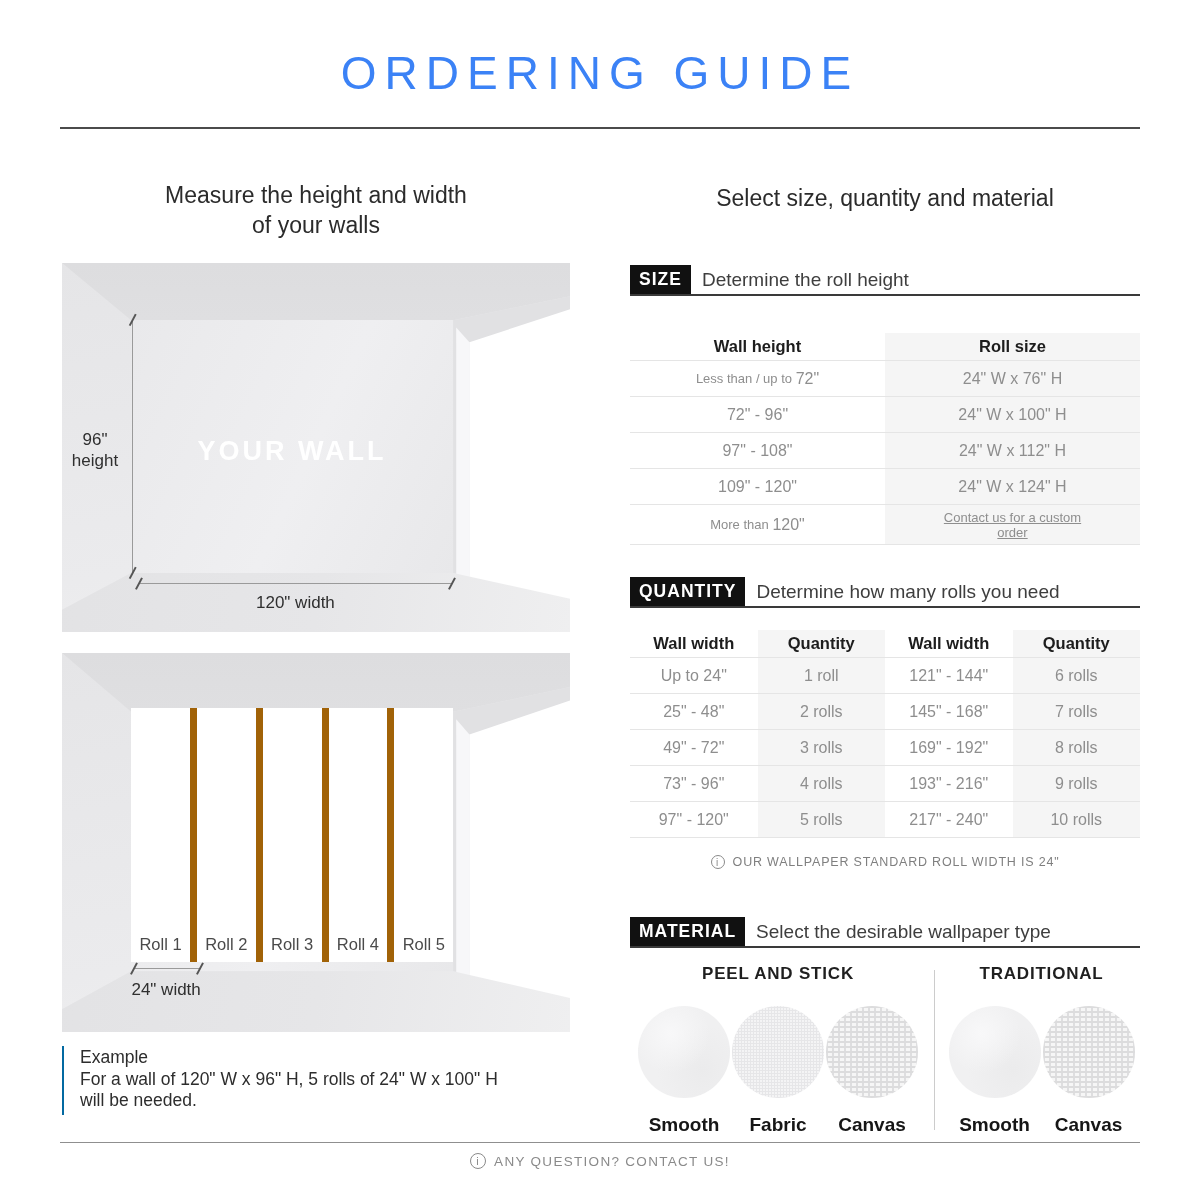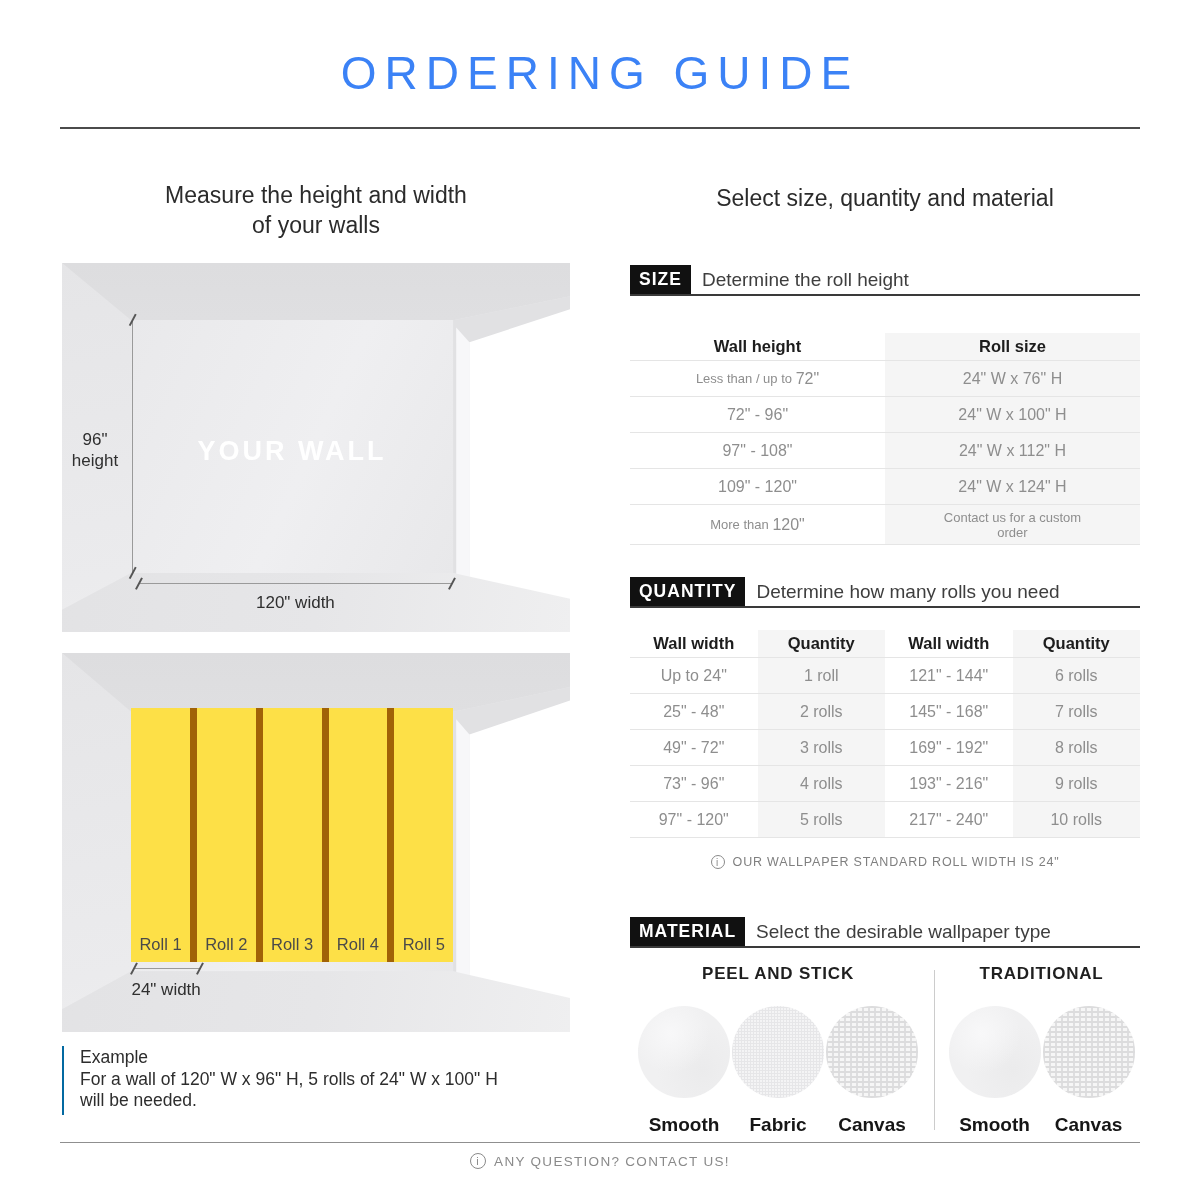--- a/index.html
+++ b/index.html
@@ -55,21 +55,21 @@
   .h-measure { left:15.2%; width:61.5%; top:86.7%; height:1px; background:#9a9a9a; }
   .room2 .h-measure { left:14.2%; width:12.8%; top:83.1%; }
   .h-measure::before, .h-measure::after { content:""; position:absolute; top:-6px;
     width:1.5px; height:13px; background:#555; transform:rotate(28deg); }
   .h-measure::before { left:-1px; } .h-measure::after { right:-1px; }
   .hwidth-label { left:15.2%; width:61.5%; top:89.4%; text-align:center;
     font-size:17px; color:#2f2f2f; }
   .room2 .hwidth-label { left:7%; width:27%; top:86.3%; }
 
   .rolls { left:13.6%; top:14.5%; width:63.4%; height:67%; display:flex; position:absolute; }
-  .roll { flex:1; background:#fde047; display:flex; align-items:flex-end; justify-content:center;
+  .roll { flex:1; background:#ffffff; display:flex; align-items:flex-end; justify-content:center;
     padding-bottom:8px; font-size:16.5px; color:#4a4a4a; }
   .roll + .roll { border-left:7px solid #a16207; }
 
   
   .example { position:absolute; left:62px; top:1046px; border-left:2px solid #0369a1;
     padding:1px 0 3px 16px; font-size:17.5px; line-height:21.5px; color:#2d2d2d; }
 
   
   .sec { position:absolute; left:630px; width:510px; }
   .sec-size { top:265px; } .sec-qty { top:577px; } .sec-mat { top:917px; }
@@ -83,21 +83,21 @@
   .t-row { display:flex; border-bottom:1px solid #e5e5e5; min-height:36px; }
   .t-head { min-height:28px; }
   .t-cell { display:flex; align-items:center; justify-content:center; text-align:center; }
   .tbl-size .t-cell { width:50%; }
   .tbl-qty .t-cell { width:25%; }
   .alt { background:#f5f5f5; }
   .hd { font-weight:bold; font-size:16.5px; color:#1d1d1d; }
   .cell-pre { font-size:13px; color:#8e8e8e; white-space:pre; }
   .cell-val { font-size:16px; color:#8e8e8e; }
   .cell-txt { font-size:16px; color:#8e8e8e; }
-  .cell-small { font-size:13px; line-height:15px; color:#8e8e8e; max-width:150px; }
+  .cell-small { font-size:13px; line-height:15px; color:#8e8e8e; max-width:150px;text-decoration:underline; }
 
   .note-line { display:flex; align-items:center; justify-content:center; gap:8px;
     margin-top:17px; font-size:12.5px; letter-spacing:0.8px; color:#7f7f7f; }
   .info-icon { display:inline-flex; width:14px; height:14px; border:1px solid #8a8a8a;
     border-radius:50%; align-items:center; justify-content:center; font-size:10px;
     color:#8a8a8a; flex:0 0 auto; }
   .info-icon::before { content:"i"; font-style:normal; }
 
   
   .mat-body { display:flex; margin-top:16px; align-items:flex-start; }

